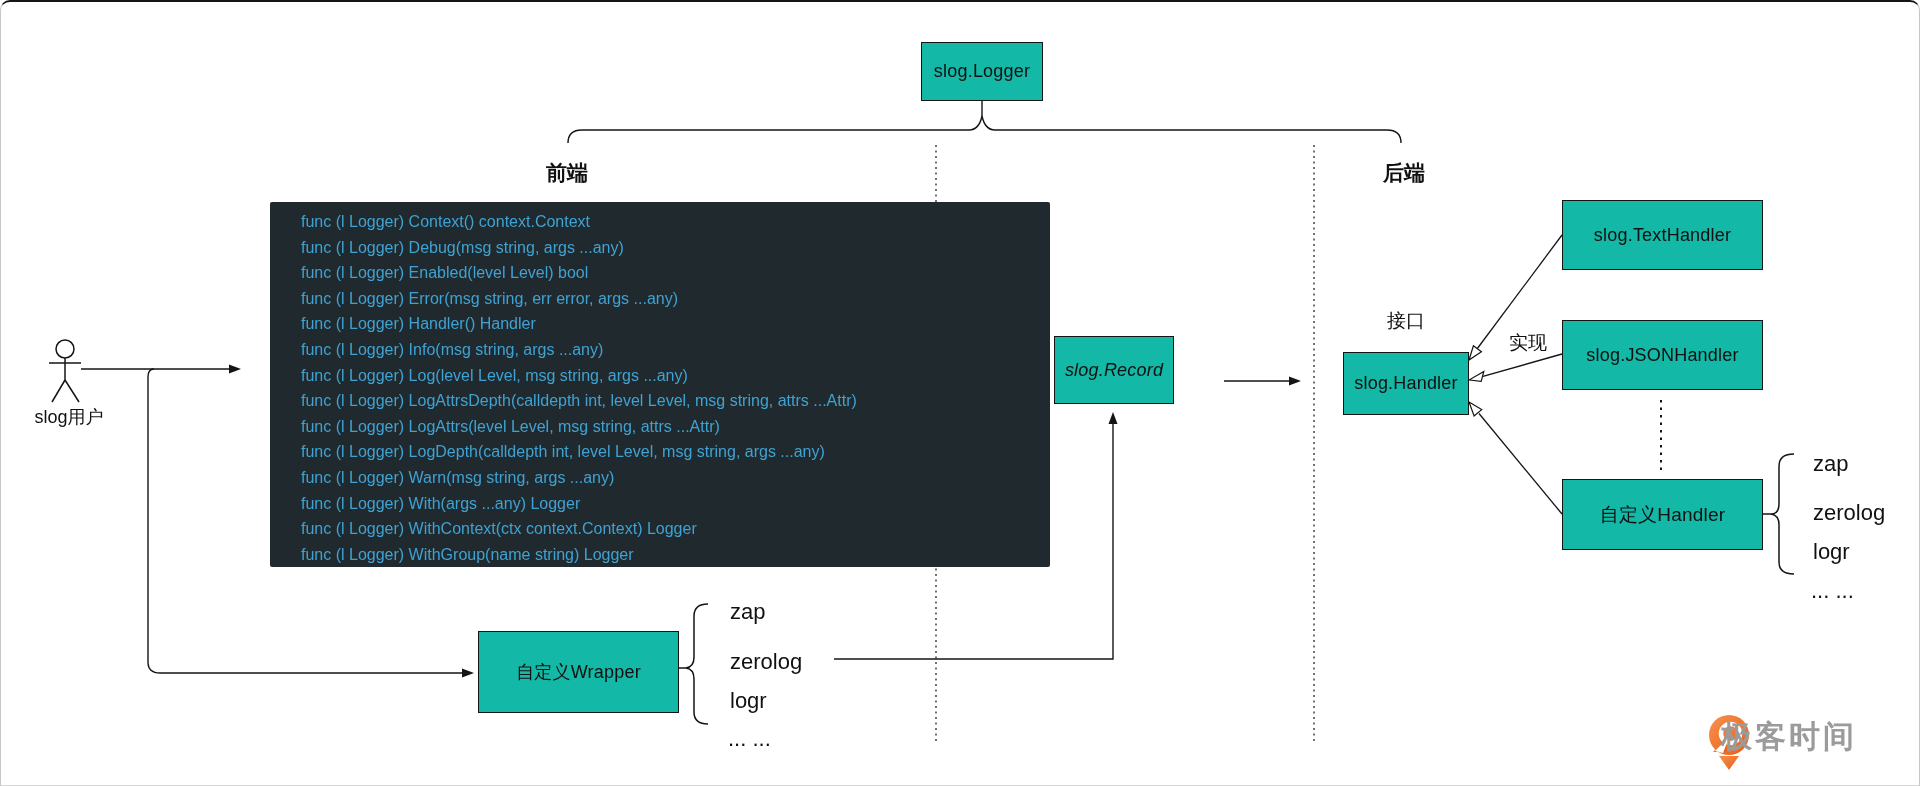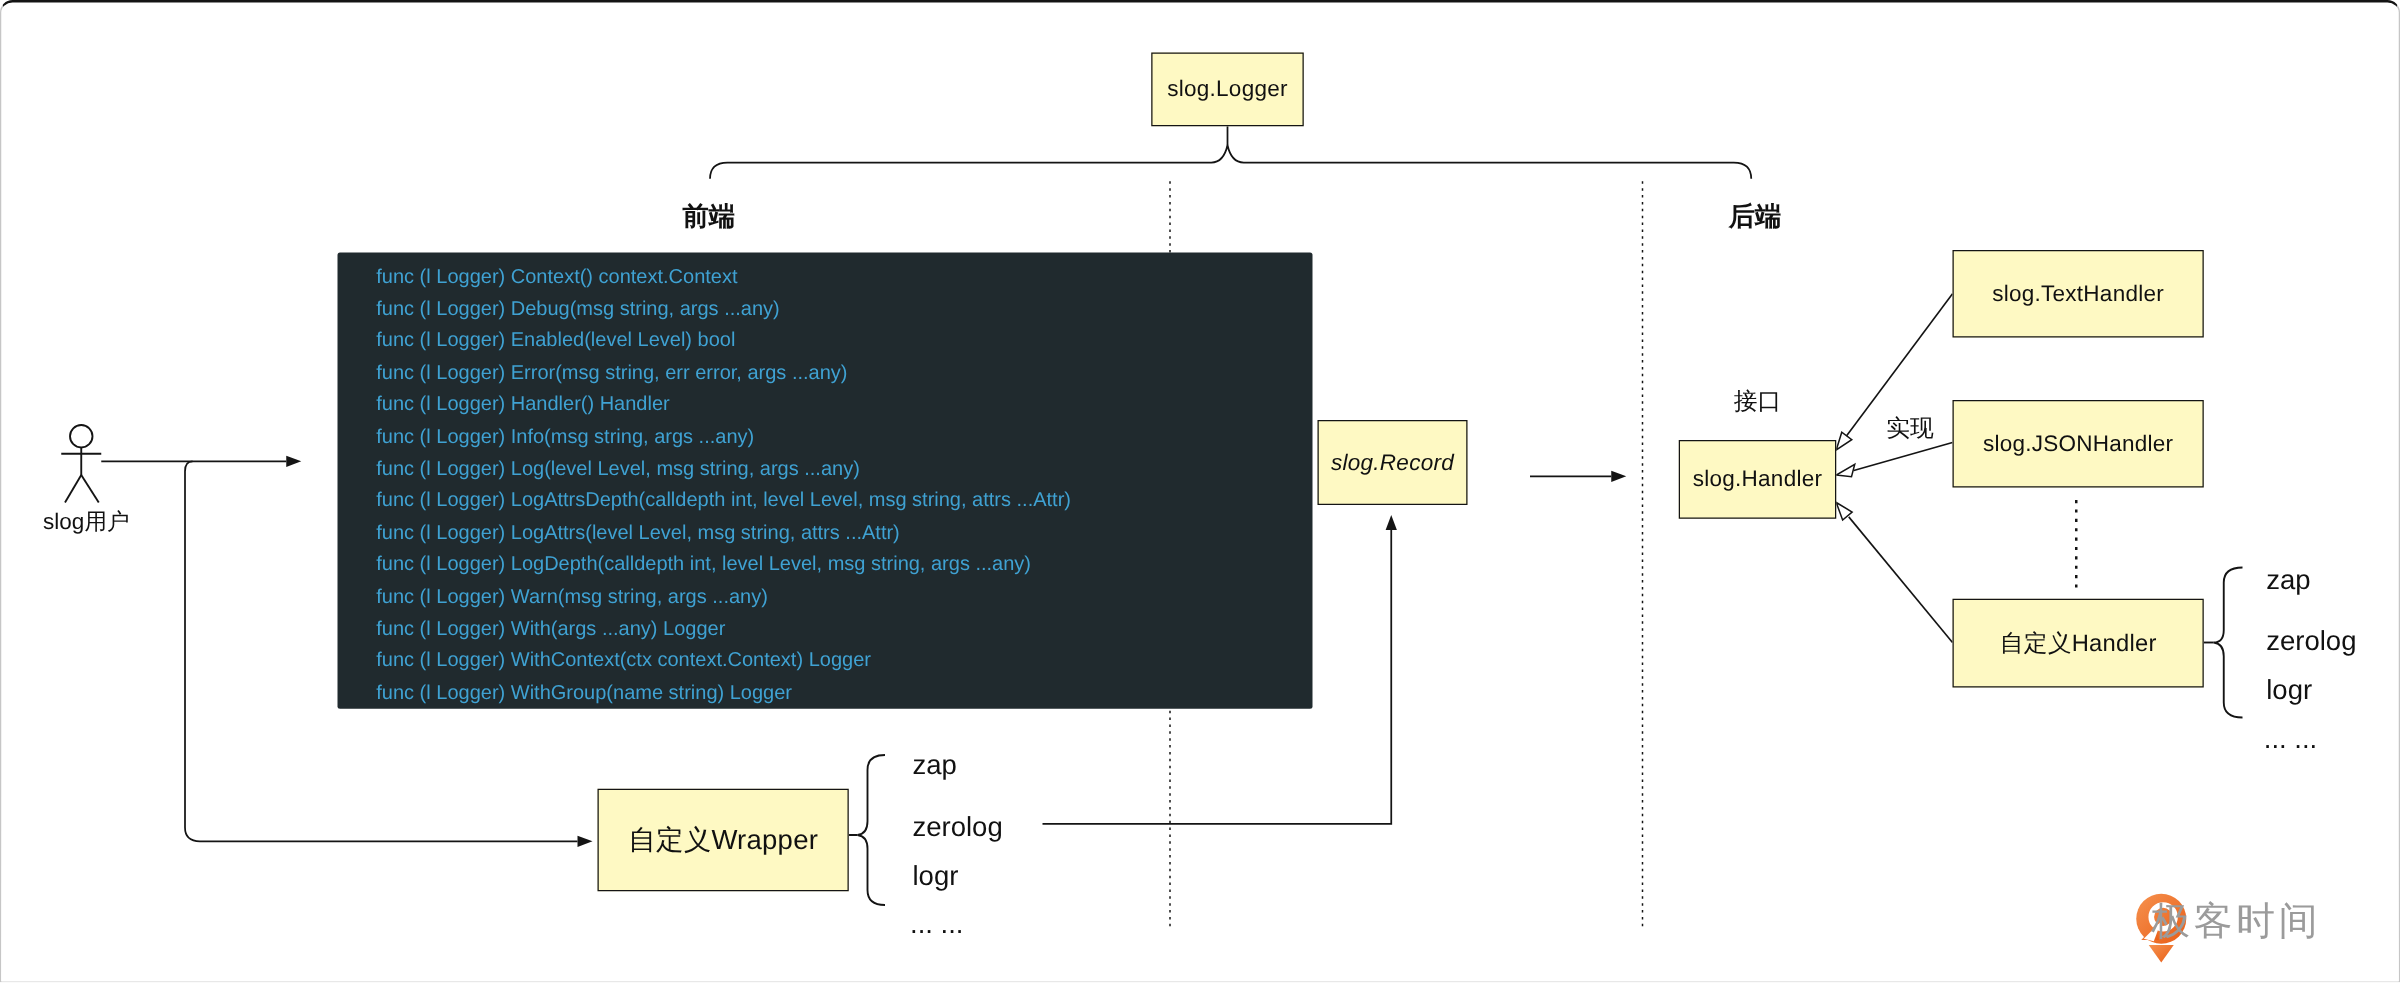--- a/index.html
+++ b/index.html
@@ -7,35 +7,35 @@
   body{font-family:"Liberation Sans", sans-serif; color:#111;}
   .frame{
     position:relative; width:1920px; height:786px; background:#fff;
     border-top:2px solid #141414;
     border-left:1px solid #c6c6c6; border-right:1px solid #c6c6c6; border-bottom:1px solid #d6d6d6;
     border-radius:10px 10px 0 0;
     overflow:hidden;
   }
   .wires{position:absolute; left:0; top:0; width:1920px; height:786px;}
   .node{
-    position:absolute; background:#fef9c3; border:1.6px solid #141414;
+    position:absolute; background:#14b8a6; border:1.6px solid #141414;
     display:flex; align-items:center; justify-content:center;
     font-size:18px; letter-spacing:.2px; white-space:nowrap;
   }
   .seclabel{position:absolute; font-size:21px; font-weight:bold; text-align:center;}
   .plain{position:absolute; font-size:19px; text-align:center; white-space:nowrap;}
   .codeblock{
     position:absolute; left:269px; top:200px; width:780px; height:365px;
     background:#202A2E; color:#3FA2D3; border-radius:2px;
     padding:7px 0 0 31px; font-size:16px; line-height:25.6px;
     font-weight:500; white-space:nowrap;
   }
   .listitem{position:absolute; font-size:22px; white-space:nowrap;}
   .userlabel{position:absolute; font-size:18px; text-align:center; white-space:nowrap;}
-  .logo-text{position:absolute; left:1720px; top:714px; font-size:31px; letter-spacing:3px; color:#9B9B9B; white-space:nowrap;}
+  .logo-text{position:absolute; left:1720px; top:714px; font-size:31px; letter-spacing:3px; color:#9B9B9B; white-space:nowrap;font-weight:bold;}
 </style>
 </head>
 <body>
 
 <div class="frame">
 
   <svg class="wires" viewBox="0 0 1920 786">
 
     <g stroke="#141414" stroke-width="1.4" fill="none">
       <path d="M 567 141 Q 567 128 581 128 L 968 128 Q 978 128 981 114 Q 984 128 994 128 L 1386 128 Q 1400 128 1400 141"></path>
@@ -135,21 +135,21 @@
     <div>func (l Logger) LogAttrs(level Level, msg string, attrs ...Attr)</div>
     <div>func (l Logger) LogDepth(calldepth int, level Level, msg string, args ...any)</div>
     <div>func (l Logger) Warn(msg string, args ...any)</div>
     <div>func (l Logger) With(args ...any) Logger</div>
     <div>func (l Logger) WithContext(ctx context.Context) Logger</div>
     <div>func (l Logger) WithGroup(name string) Logger</div>
   </div>
 
   <div class="userlabel" style="left:22px; top:403px; width:92px;">slog用户</div>
 
-  <div class="node" style="left:477px; top:629px; width:201px; height:82px; font-size:22px;">自定义Wrapper</div>
+  <div class="node" style="left:477px; top:629px; width:201px; height:82px; font-size:18px;">自定义Wrapper</div>
 
   <div class="listitem" style="left:729px; top:597px;">zap</div>
   <div class="listitem" style="left:729px; top:647px;">zerolog</div>
   <div class="listitem" style="left:729px; top:686px;">logr</div>
   <div class="listitem" style="left:727px; top:724px;">... ...</div>
 
   <div class="node" style="left:1053px; top:334px; width:120px; height:68px;font-style:italic;">slog.Record</div>
 
   <div class="plain" style="left:1355px; top:306px; width:100px;">接口</div>
   <div class="node" style="left:1342px; top:350px; width:126px; height:63px;">slog.Handler</div>

